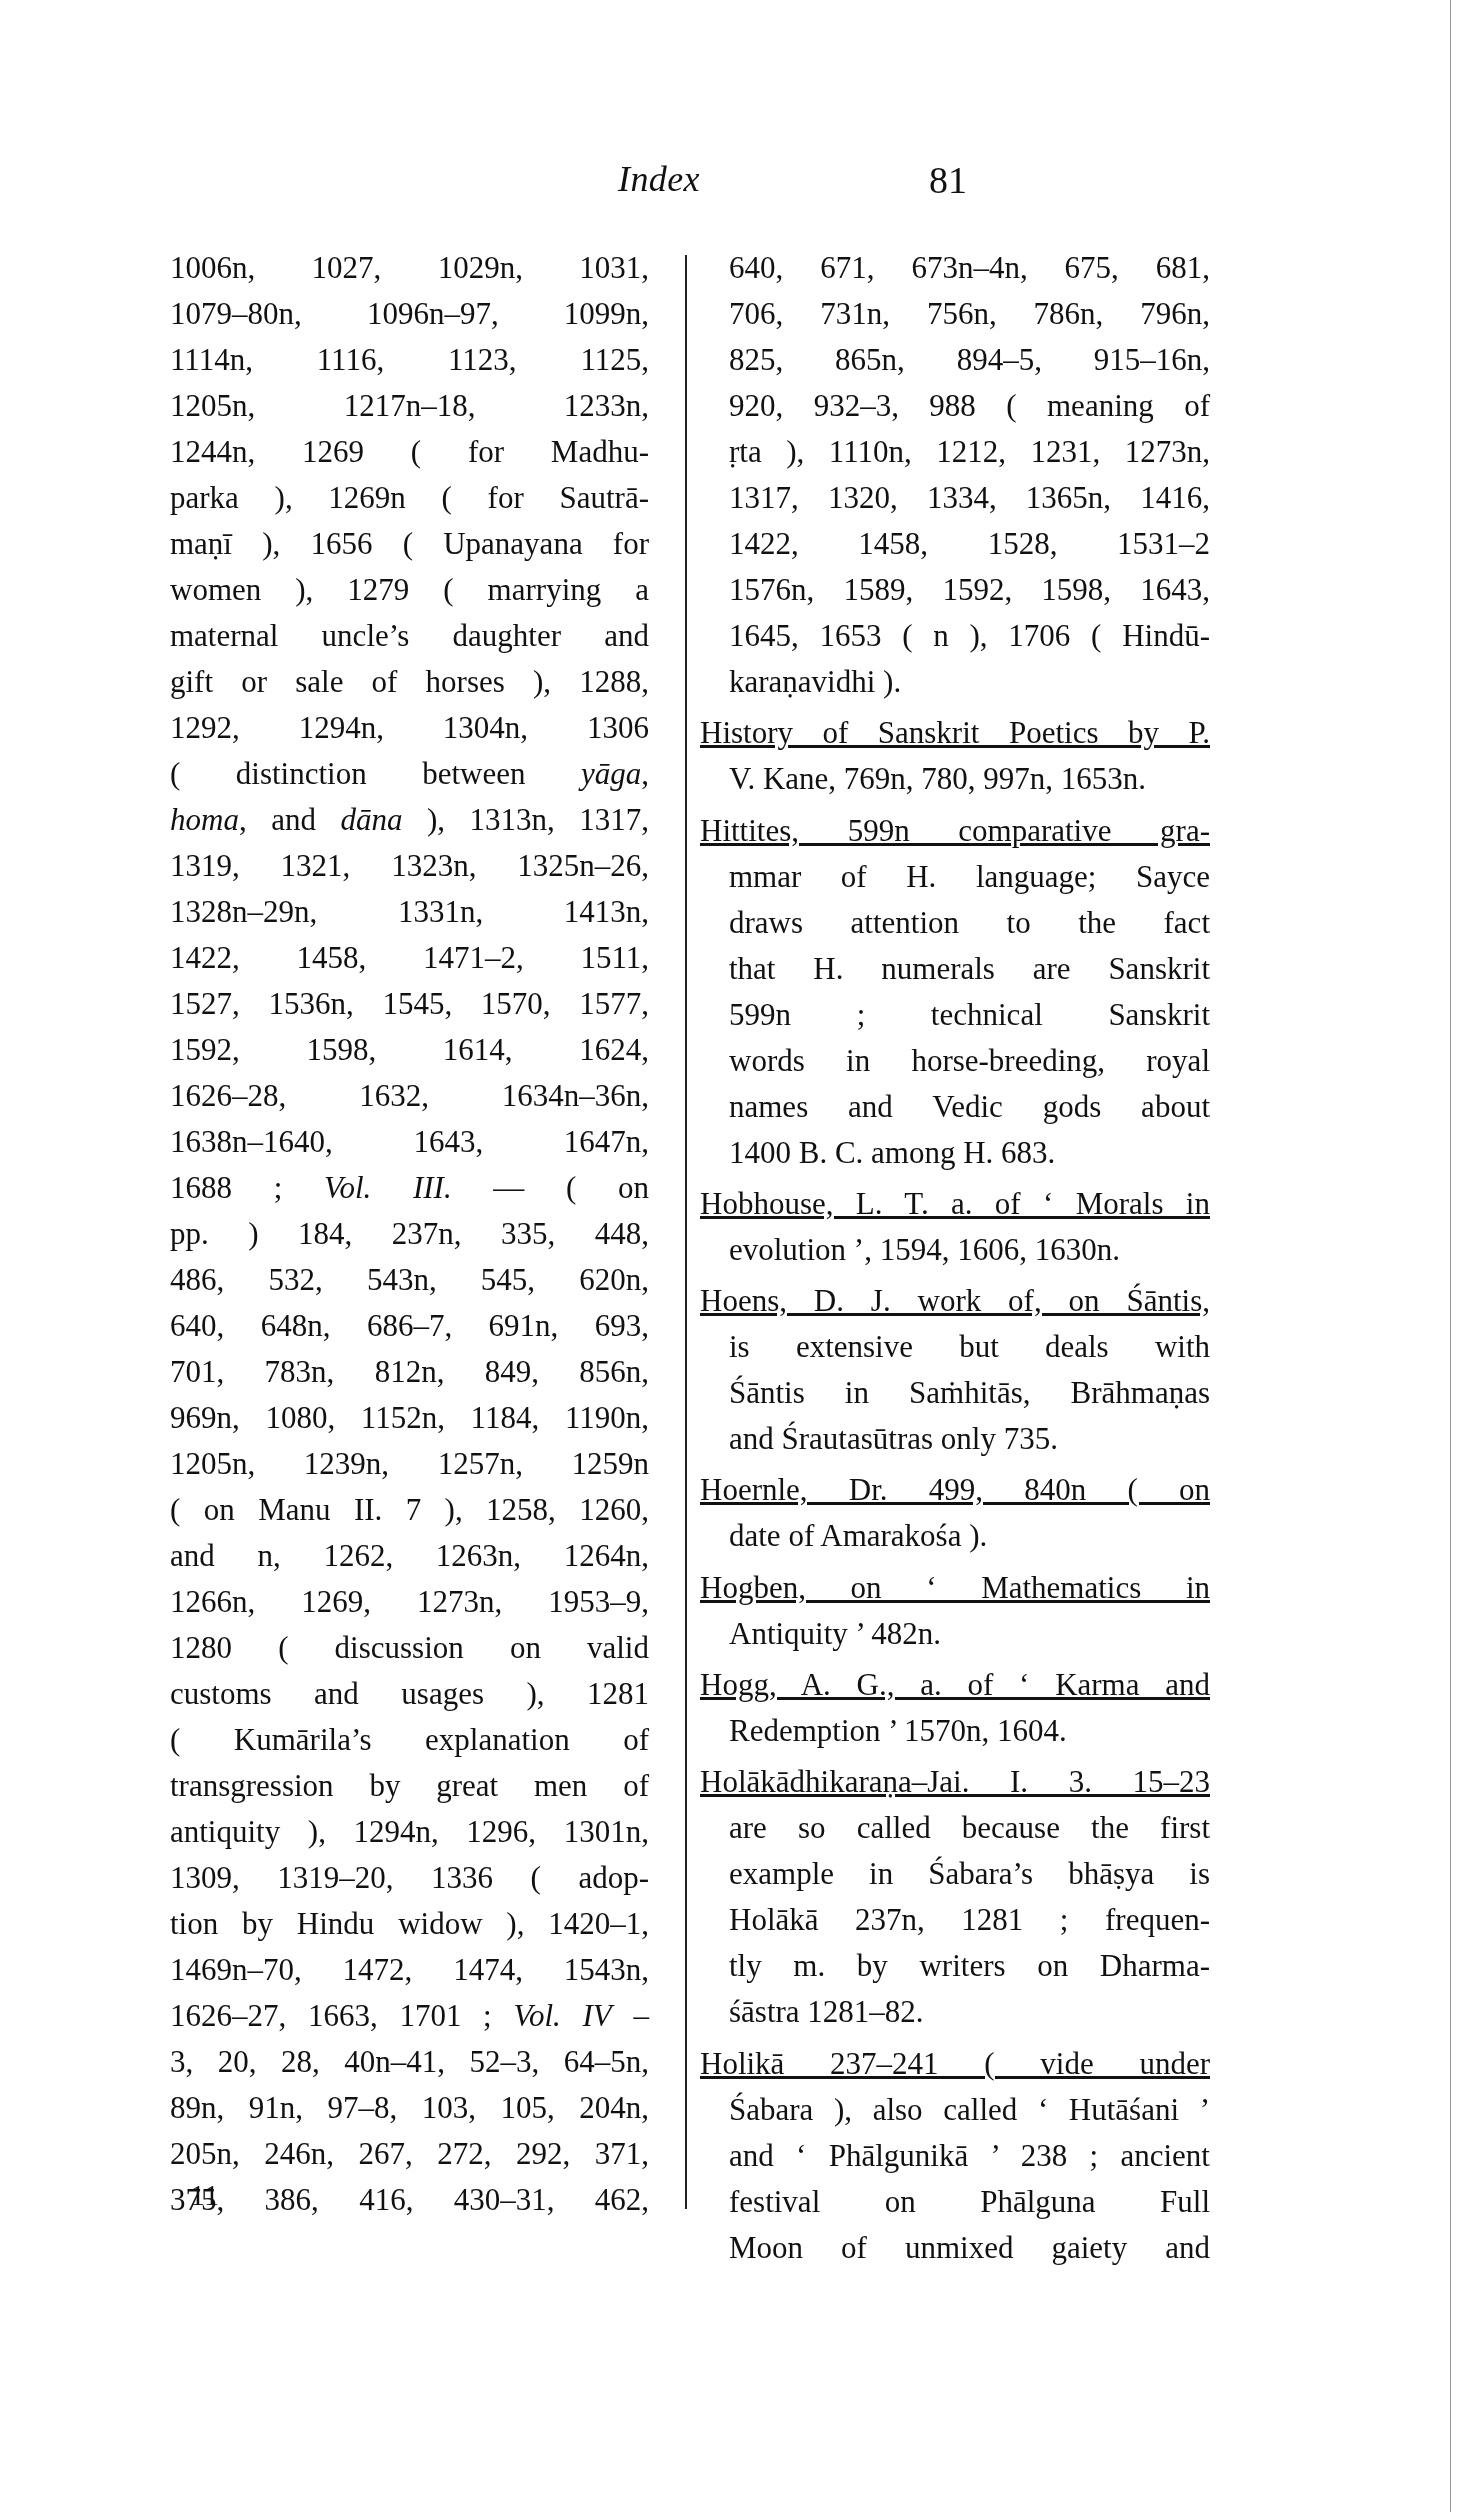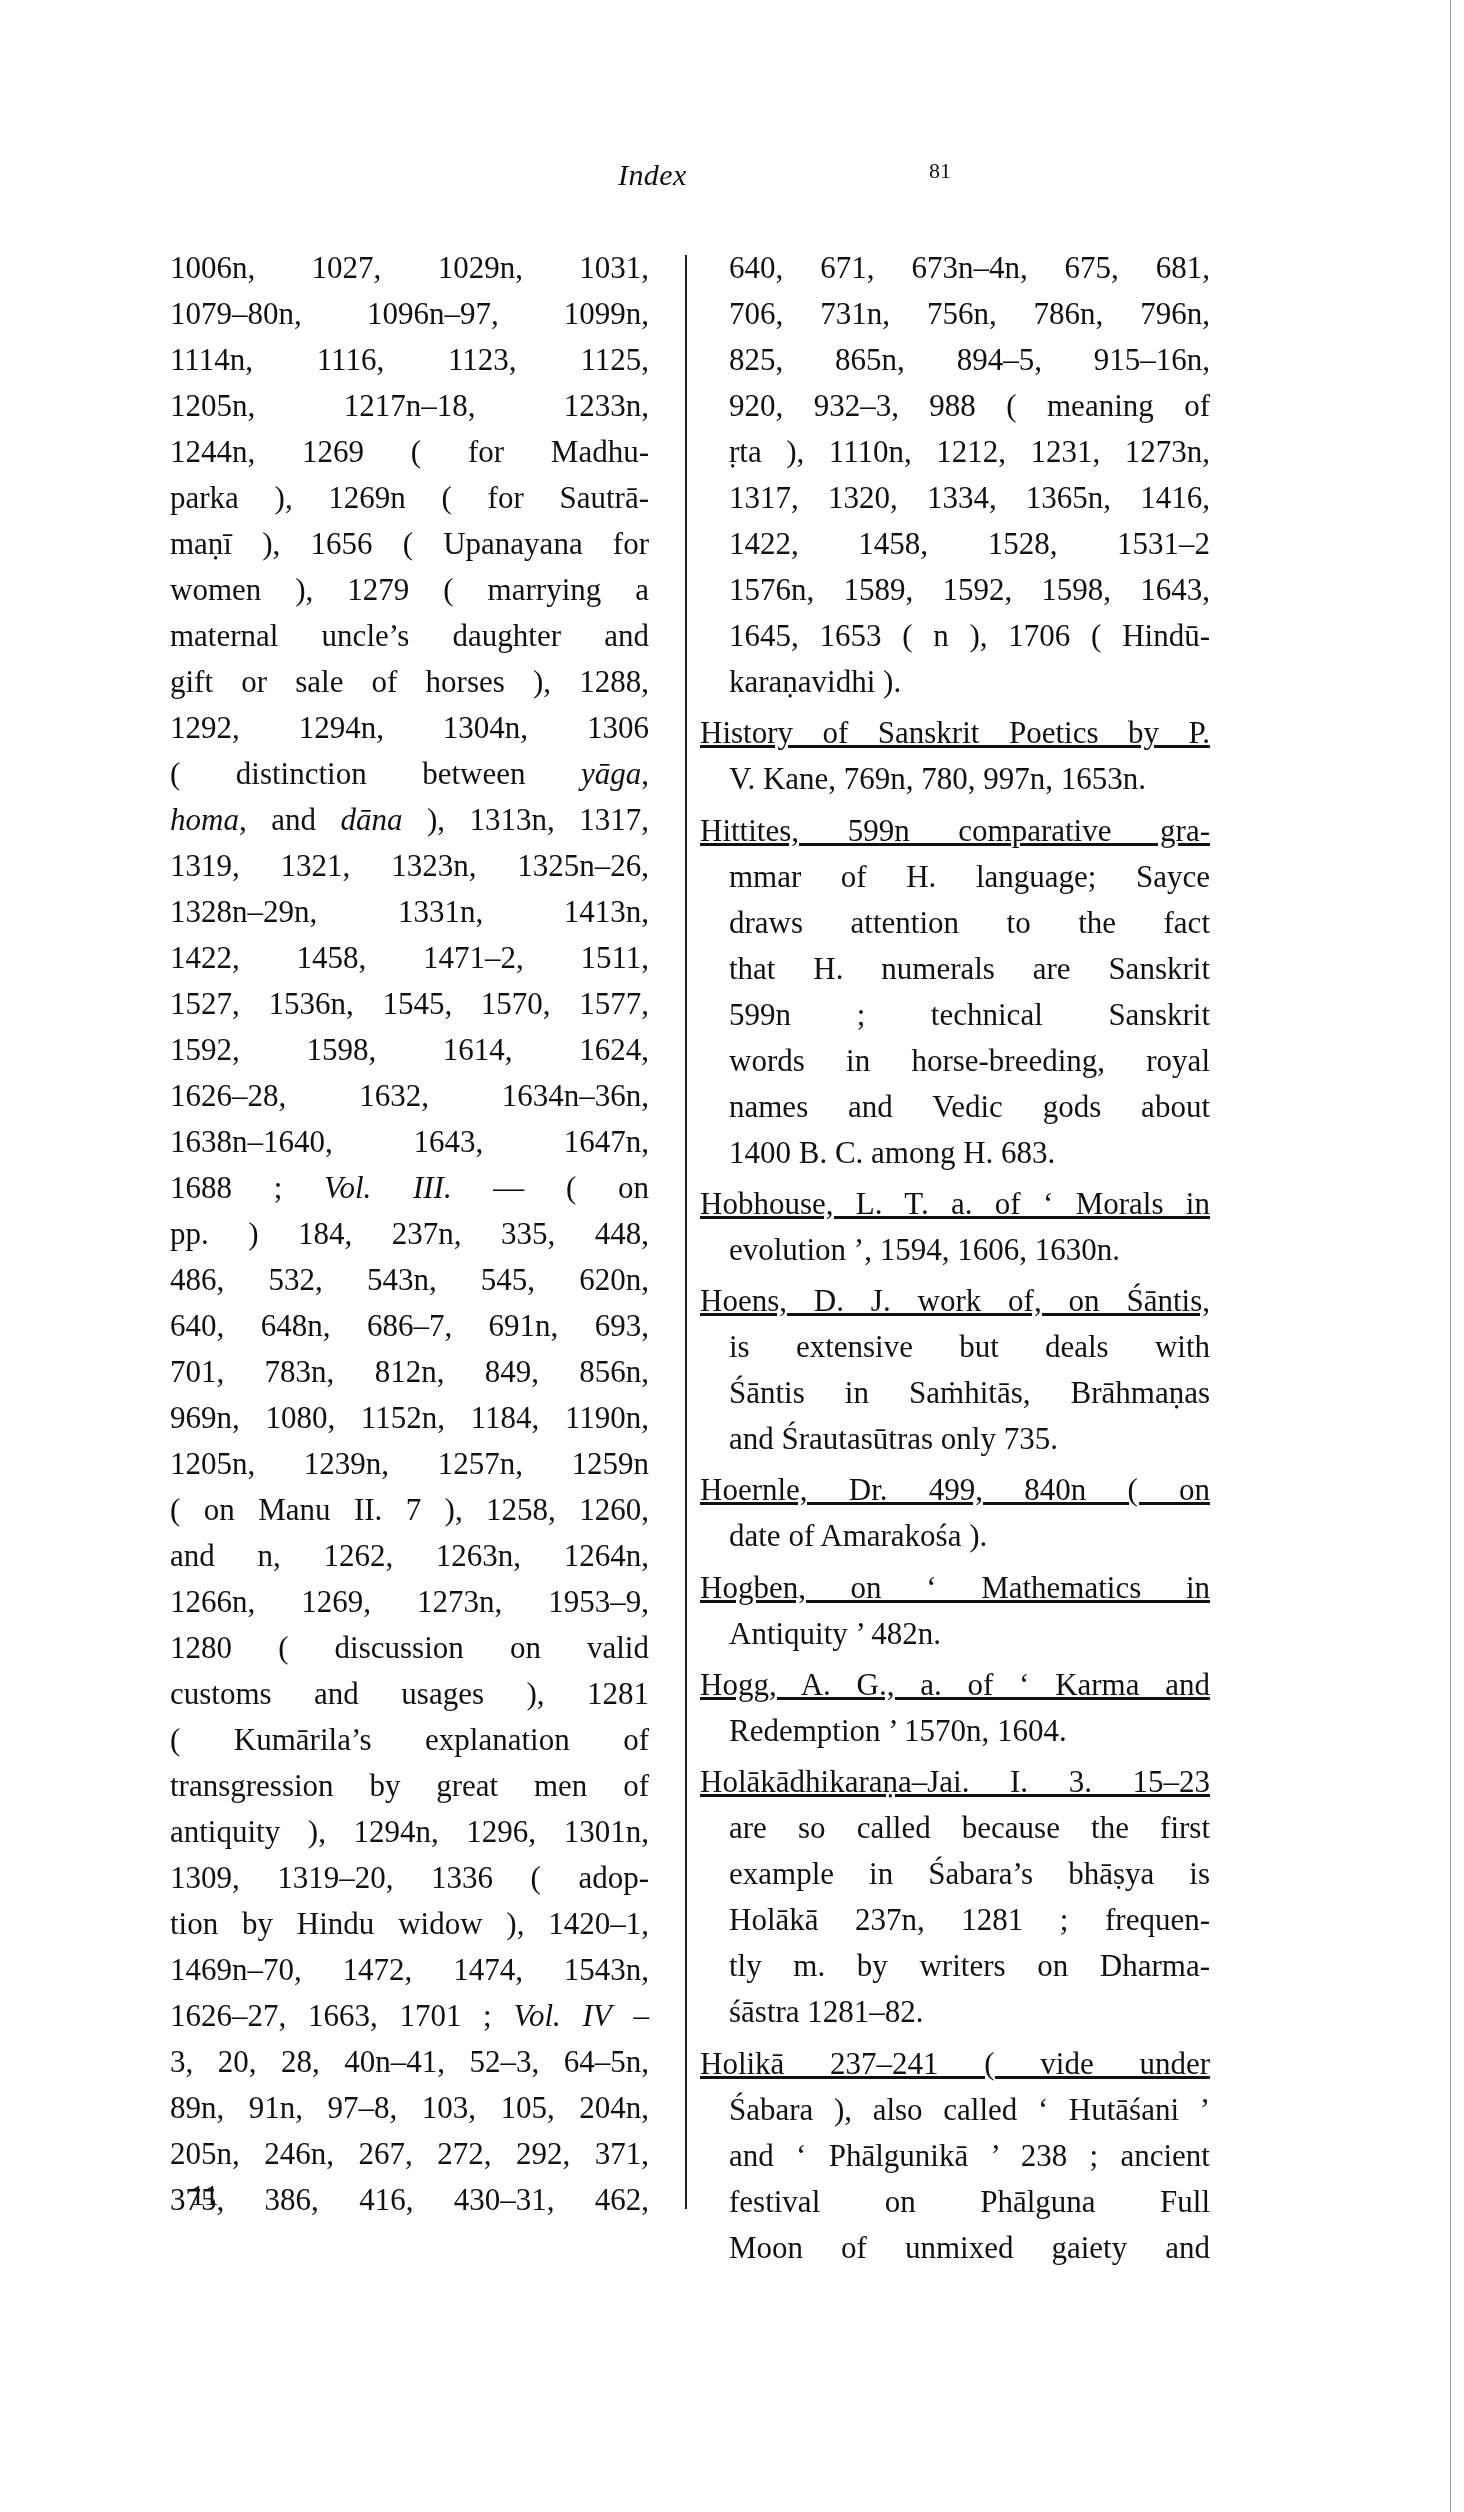--- a/index.html
+++ b/index.html
@@ -6,26 +6,26 @@
   body {
     width: 1465px; height: 2512px; position: relative; overflow: hidden;
     font-family: "DejaVu Serif", "Liberation Serif", serif;
     color: #111111;
   }
   .running-head {
     position: absolute; top: 158px; left: 0; width: 1465px; height: 53px;
   }
   .running-title {
     position: absolute; left: 618px; top: 0;
-    font-style: italic; font-size: 30px; letter-spacing: 0.4px;
+    font-style: italic; font-size: 36px; letter-spacing: 0.4px;
     font-family: "Liberation Serif", serif;
   }
   .page-number {
     position: absolute; left: 929px; top: 0;
-    font-size: 22px; font-family: "Liberation Serif", serif;
+    font-size: 38px; font-family: "Liberation Serif", serif;
   }
   .column {
     position: absolute; top: 245px;
     font-size: 31px; line-height: 46px;
     font-family: "Liberation Serif", serif;
   }
   .col-left { left: 170px; width: 479px; }
   .col-right { left: 700px; width: 510px; }
   .line {
     display: block; white-space: nowrap; text-align: justify;

